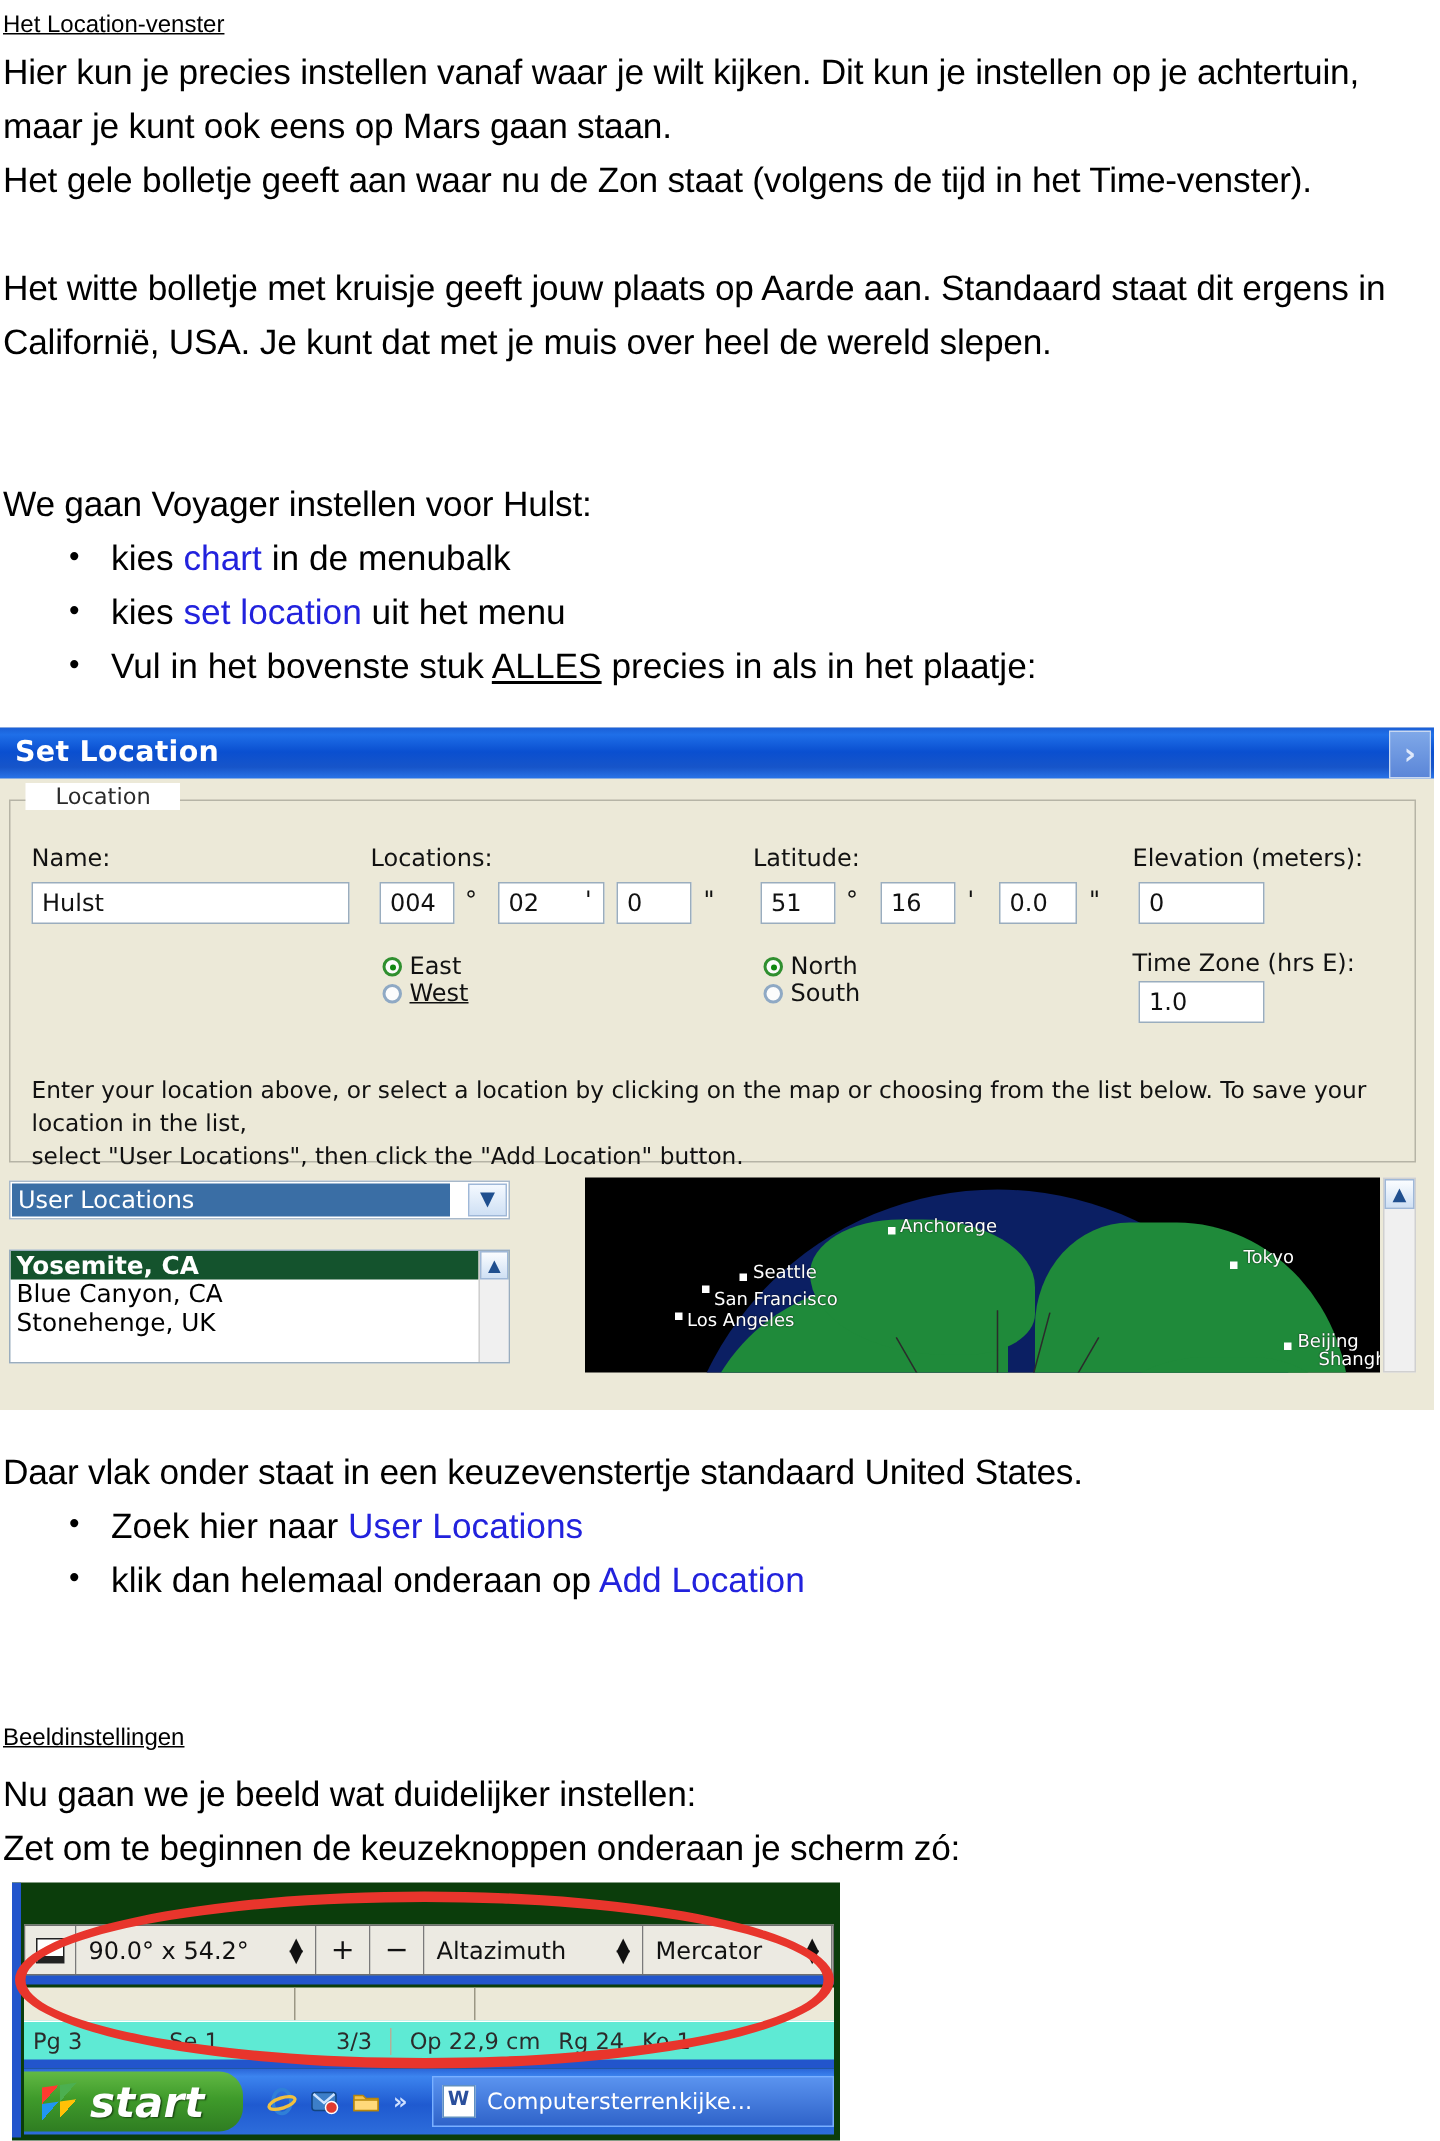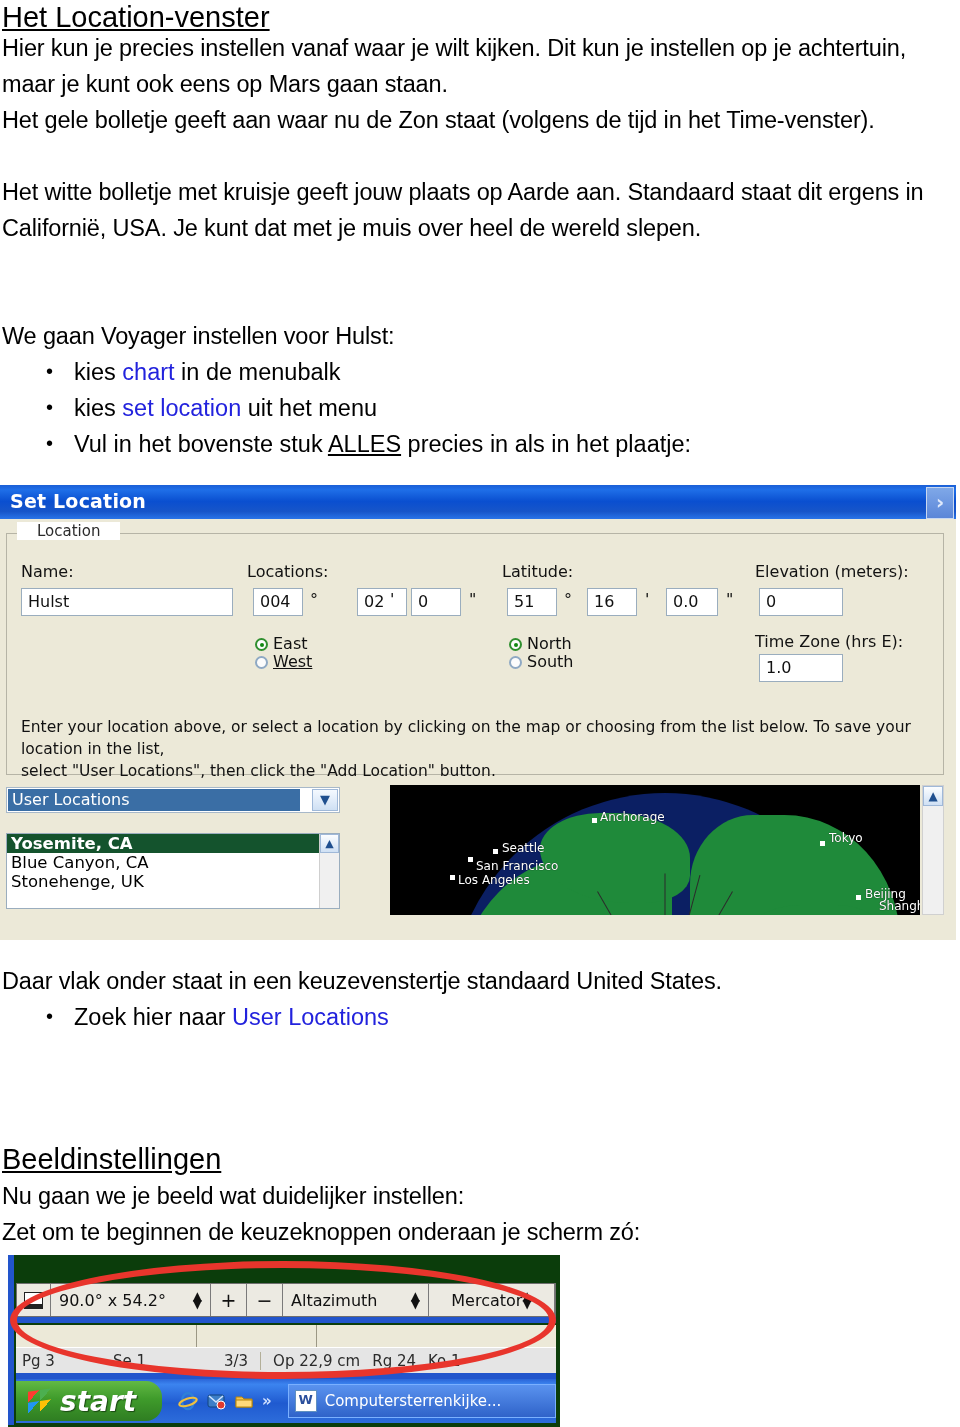--- a/index.html
+++ b/index.html
@@ -22,21 +22,21 @@
     left: 0; top: 0;
     width: 960px;
   }
   .para {
     font-size: 23.5px;
     line-height: 36px;
     letter-spacing: -0.15px;
     white-space: normal;
   }
   .heading {
-    font-size: 29px;
+    font-size: 16px;
     line-height: 34px;
     text-decoration: underline;
   }
   .bullet-list {
     margin: 0;
     padding: 0;
     list-style: none;
   }
   .bullet-list li {
     font-size: 23.5px;
@@ -348,21 +348,21 @@
   .vt-icon .sq::after {
     content:"";
     position: absolute;
     left: 0; bottom: 0; right: 0;
     height: 4px;
     background: #222;
   }
   .vt-fov { width: 160px; justify-content: space-between; padding: 0 8px; }
   .vt-plus, .vt-minus { width: 36px; font-size: 19px; }
   .vt-mode { width: 146px; justify-content: space-between; padding: 0 8px; }
-  .vt-proj { flex: 1; padding: 0 8px; }
+  .vt-proj { flex: 1; justify-content: space-between; padding: 0 8px; }
   .spin {
     display: inline-block;
     line-height: 8px;
     font-size: 12px;
     color: #111;
   }
   .spin span { display: block; }
 
   .blue-underline {
     position: absolute;
@@ -379,21 +379,21 @@
   }
   .word-ruler .tick {
     position: absolute;
     top: 0; width: 1px; height: 22px;
     background: #9b9784;
   }
   .word-status {
     position: absolute;
     left: 8px; top: 92px;
     width: 540px; height: 26px;
-    background: #e5e5e5;
+    background: #5eead4;
     border-top: 1px solid #fff;
     border-bottom: 1px solid #9b9784;
     font-size: 15px;
     color: #2b2b2b;
     display: flex;
     align-items: center;
   }
   .ws-seg {
     padding: 0 6px;
     white-space: nowrap;
@@ -497,20 +497,21 @@
   <ul class="bullet-list" style="position:absolute;left:2px;top:354px;width:952px;">
     <li><span>kies </span><span class="blue">chart</span><span> in de menubalk</span></li>
     <li><span>kies </span><span class="blue">set location</span><span> uit het menu</span></li>
     <li><span>Vul in het bovenste stuk </span><span class="ul">ALLES</span><span> precies in als in het plaatje:</span></li>
   </ul>
 
   <div class="para" style="position:absolute;left:2px;top:963px;width:952px;">Daar vlak onder staat in een keuzevenstertje standaard United States.</div>
 
   <ul class="bullet-list" style="position:absolute;left:2px;top:999px;width:952px;">
     <li><span>Zoek hier naar </span><span class="blue">User Locations</span></li>
+    <li><span>klik dan helemaal onderaan op </span><span class="blue">Add Location</span></li>
   </ul>
 
   <div class="heading" style="position:absolute;left:2px;top:1142px;width:952px;">Beeldinstellingen</div>
 
   <div class="para" style="position:absolute;left:2px;top:1178px;width:952px;">Nu gaan we je beeld wat duidelijker instellen:</div>
 
   <div class="para" style="position:absolute;left:2px;top:1214px;width:952px;">Zet om te beginnen de keuzeknoppen onderaan je scherm zó:</div>
 </div>
 
 <div class="shot-setloc">
@@ -525,21 +526,21 @@
 
     <div class="fld-label" style="left:14px;  top:28px;">Name:</div>
     <div class="fld-label" style="left:240px; top:28px;">Locations:</div>
     <div class="fld-label" style="left:495px; top:28px;">Latitude:</div>
     <div class="fld-label" style="left:748px; top:28px;">Elevation (meters):</div>
 
     <div class="txtbox" style="left:14px;  top:54px; width:212px; height:28px;">Hulst</div>
 
     <div class="txtbox" style="left:246px; top:54px; width:50px;  height:28px;">004</div>
     <div class="unit" style="left:303px; top:56px;">°</div>
-    <div class="txtbox" style="left:325px; top:54px; width:50px;  height:28px;margin-left:25px;">02</div>
+    <div class="txtbox" style="left:325px; top:54px; width:71px;  height:28px;">02</div>
     <div class="unit" style="left:383px; top:56px;">'</div>
     <div class="txtbox" style="left:404px; top:54px; width:50px;  height:28px;">0</div>
     <div class="unit" style="left:462px; top:56px;">"</div>
 
     <div class="txtbox" style="left:500px; top:54px; width:50px;  height:28px;">51</div>
     <div class="unit" style="left:557px; top:56px;">°</div>
     <div class="txtbox" style="left:580px; top:54px; width:50px;  height:28px;">16</div>
     <div class="unit" style="left:638px; top:56px;">'</div>
     <div class="txtbox" style="left:659px; top:54px; width:52px;  height:28px;">0.0</div>
     <div class="unit" style="left:719px; top:56px;">"</div>

